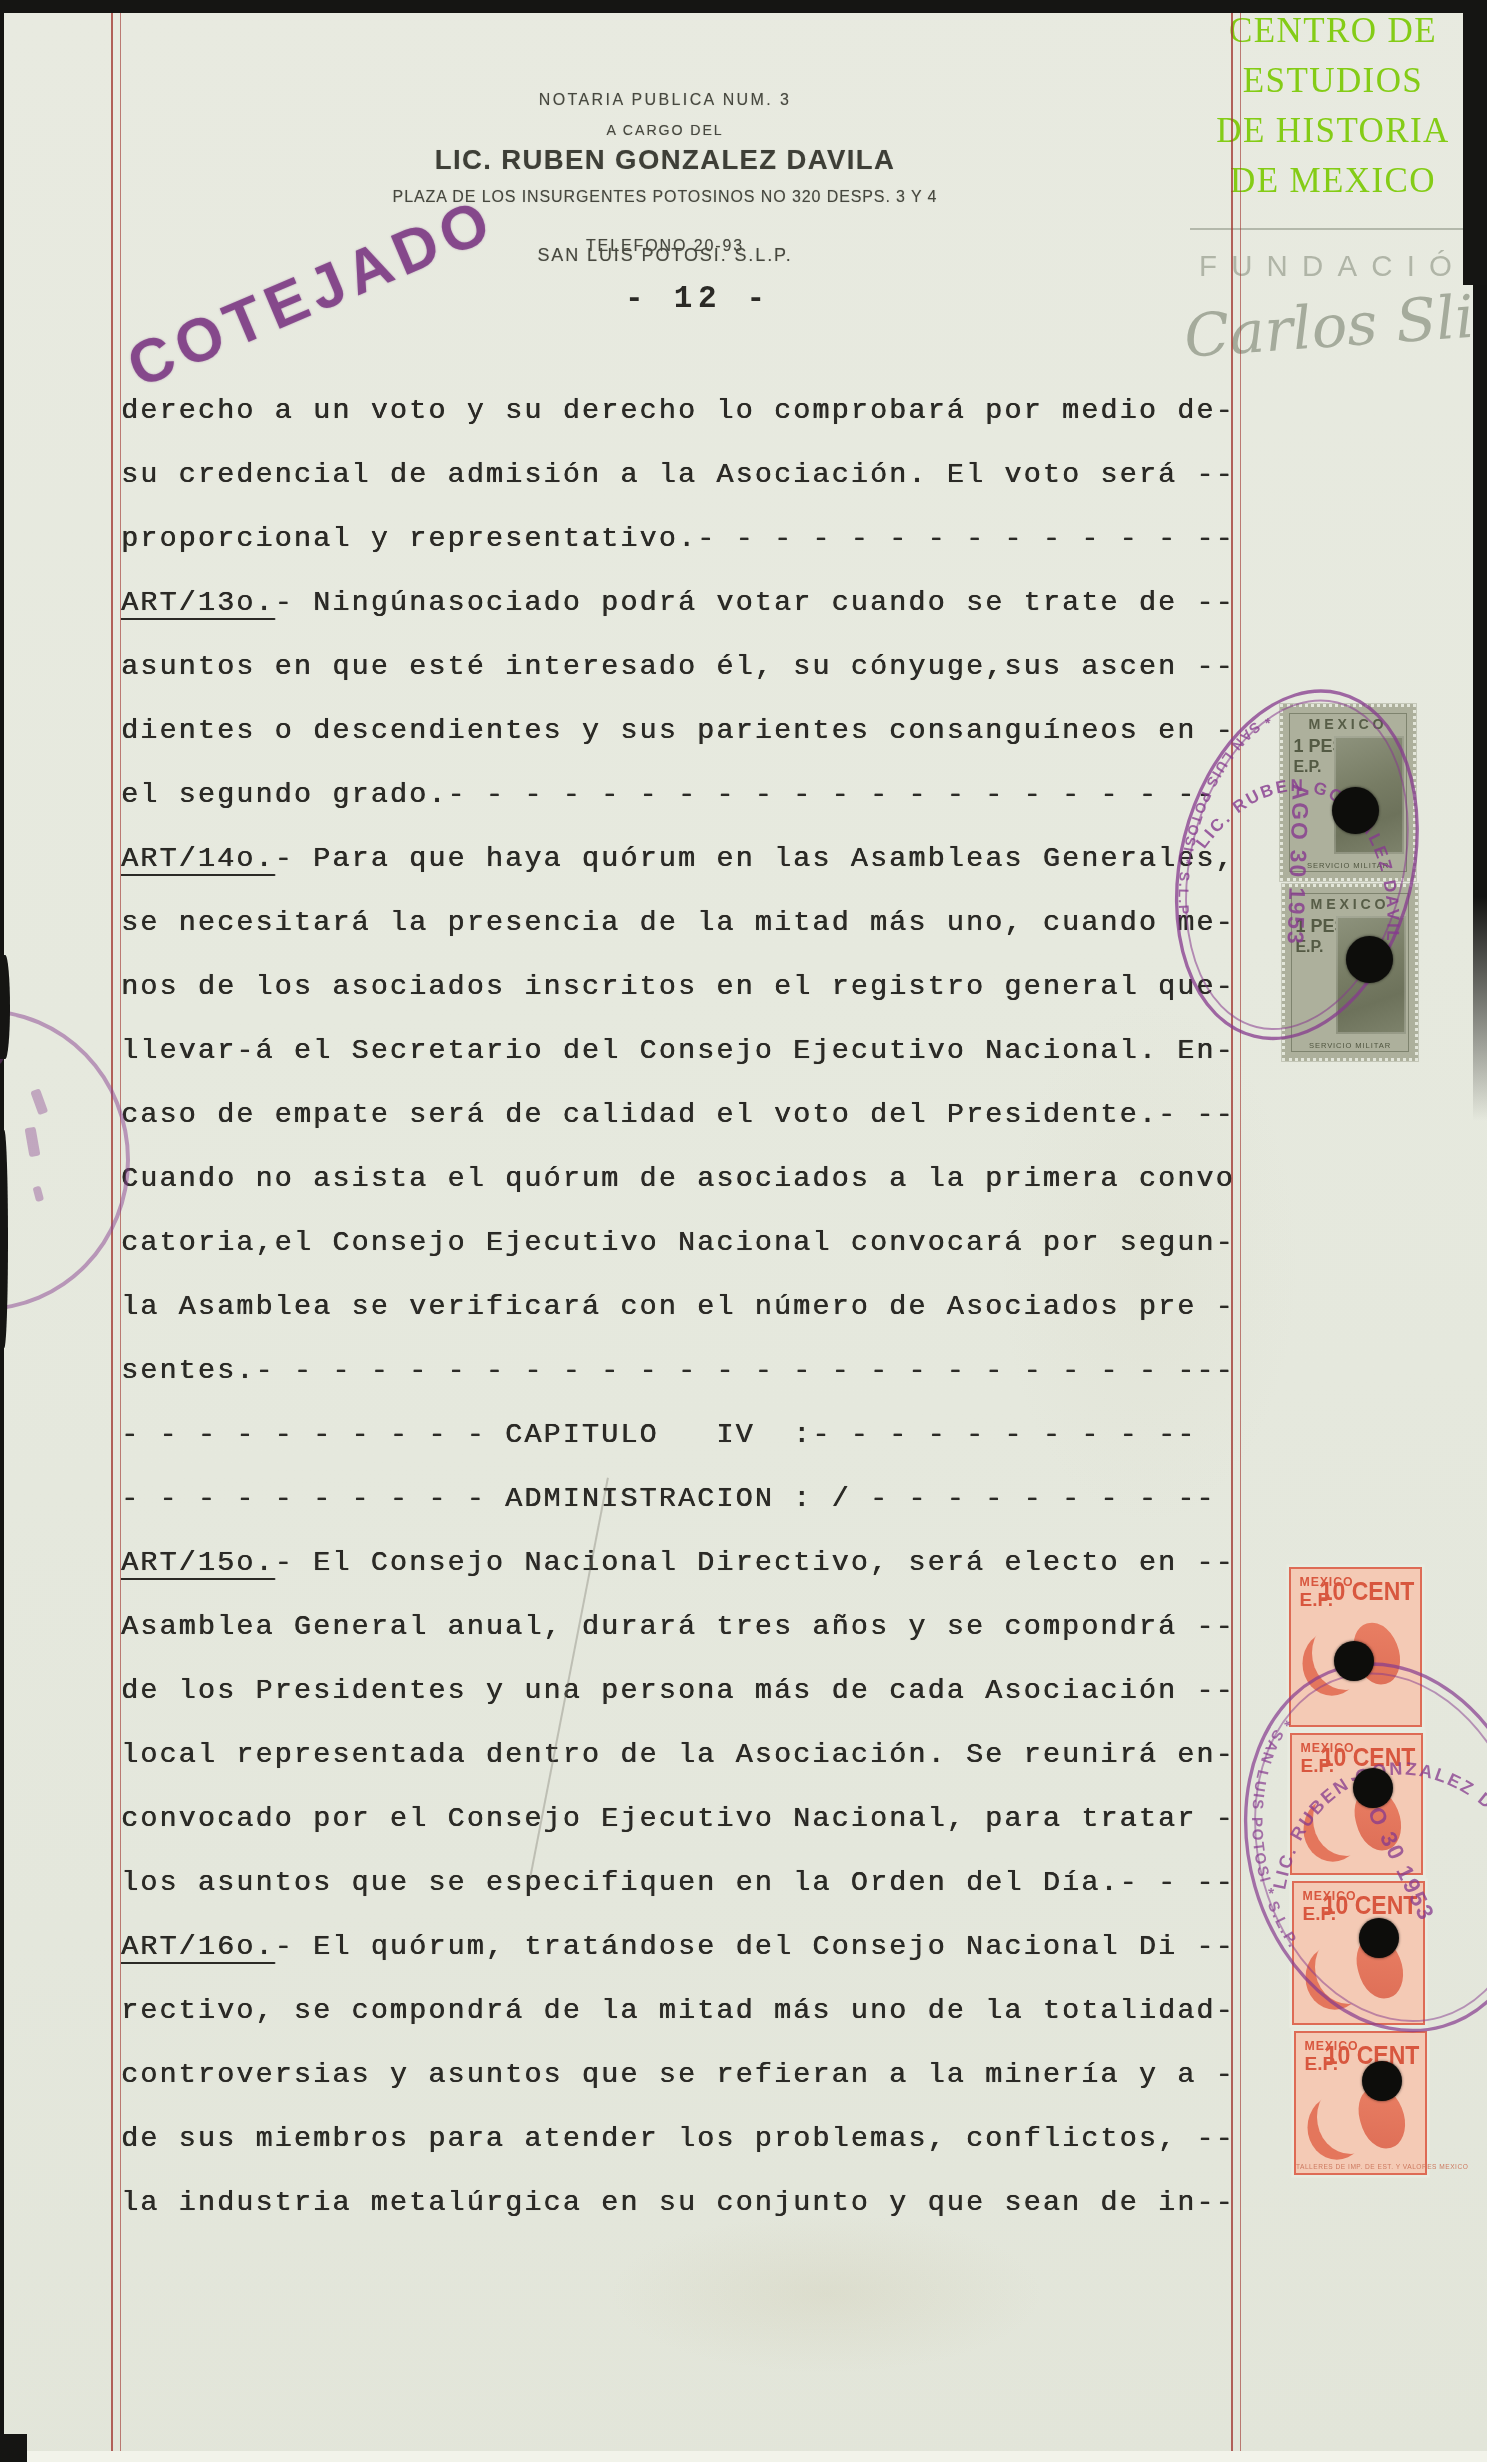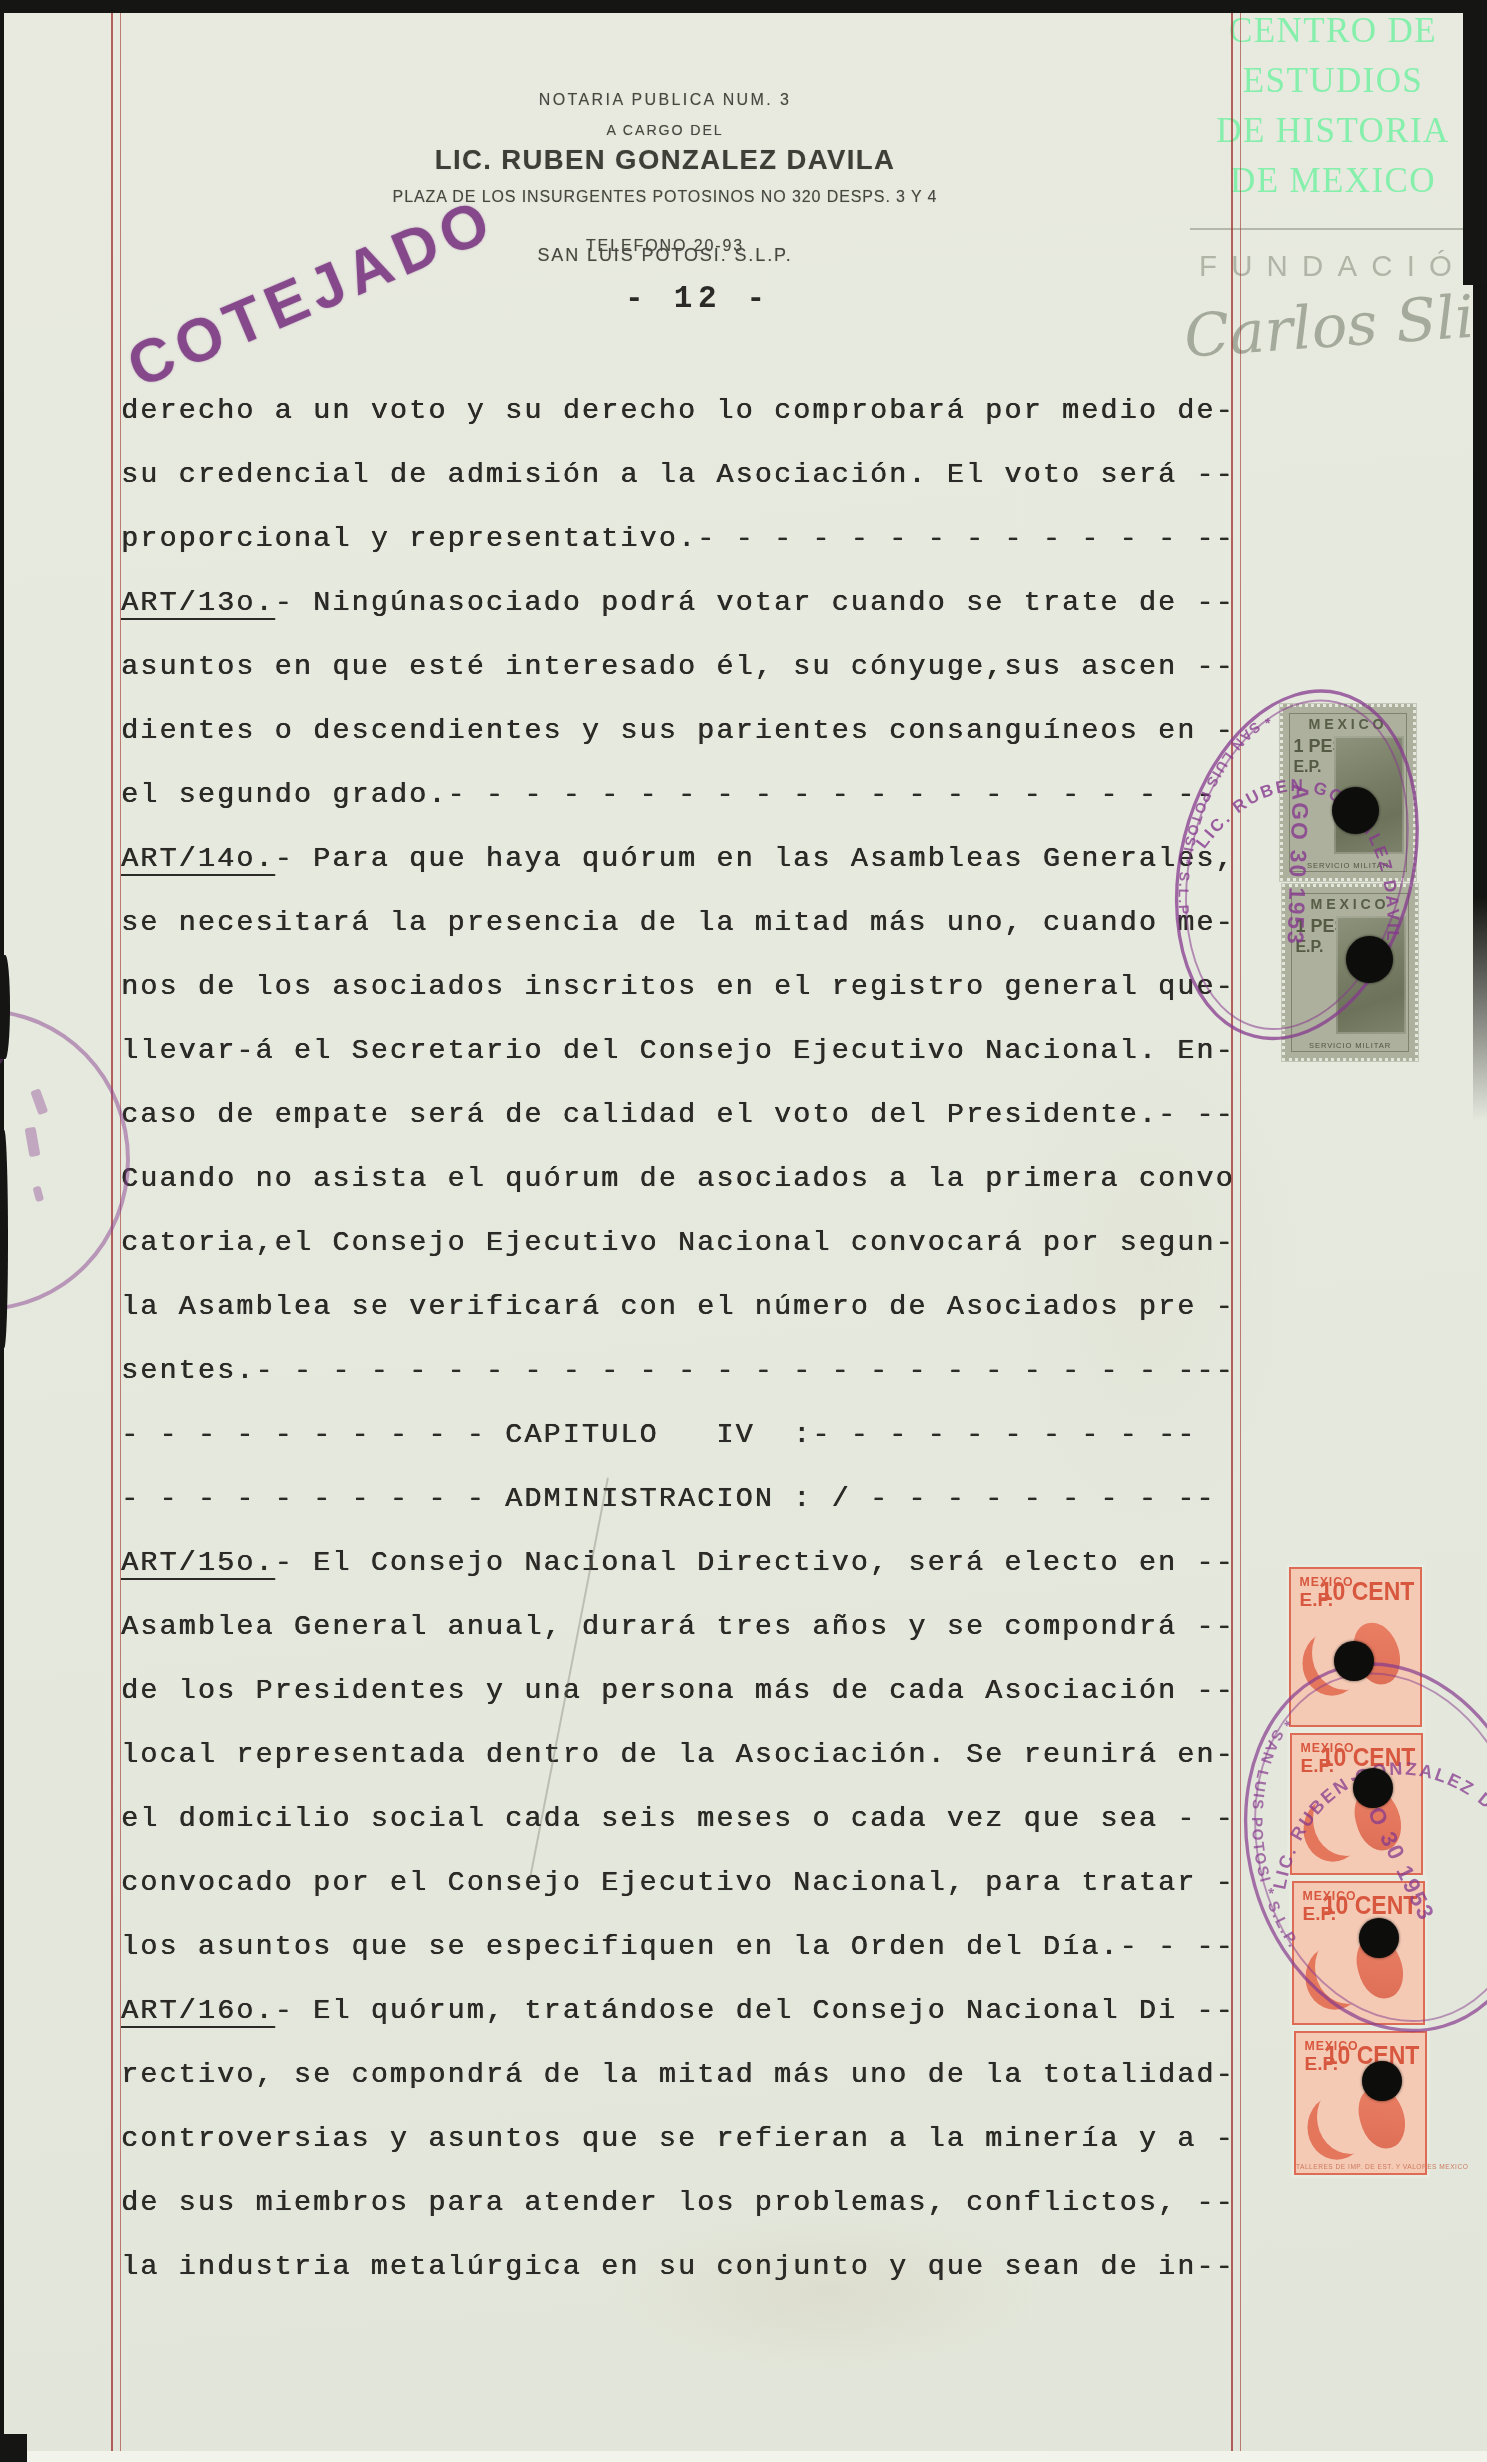--- a/index.html
+++ b/index.html
@@ -9,21 +9,21 @@
   .page{position:absolute;left:3.8px;top:13.3px;right:0;bottom:9.5px;
         background:linear-gradient(175deg,#e8eae0 0%,#e6e9de 40%,#e4e7dc 75%,#e2e5d9 100%);}
   .stain{position:absolute;border-radius:50%;pointer-events:none;}
   
   .edge{position:absolute;background:#151513;}
   
   .margin-rule{position:absolute;top:13.3px;bottom:0;width:6.6px;
        border-left:2.8px solid rgba(164,62,56,.8);border-right:1.9px solid rgba(164,62,56,.65);}
   
   .watermark{position:absolute;left:1178px;top:5.7px;width:310px;text-align:center;
-       font-family:"Liberation Serif",serif;color:#86efac;}
+       font-family:"Liberation Serif",serif;color:#84cc16;}
   .wm-line{font-size:35px;letter-spacing:1.4px;line-height:50px;white-space:nowrap;}
   .wm-rule{position:absolute;left:1190px;top:228px;width:297px;height:1.9px;background:#b3b8ab;}
   .wm-foundation{position:absolute;left:1199px;top:249px;width:289px;text-align:left;
        font-family:"Liberation Sans",sans-serif;font-size:29.4px;letter-spacing:14.2px;
        color:#b0b5a7;white-space:nowrap;}
   .wm-signature{position:absolute;left:1184px;top:291px;width:313px;
        font-family:"DejaVu Serif",serif;font-style:italic;font-size:59px;color:#a5ab9c;
        transform:rotate(-4deg);white-space:nowrap;}
   
   .letterhead{position:absolute;left:361px;top:0;width:608px;text-align:center;color:#47483f;}
@@ -139,21 +139,20 @@
       <div class="tline"><span class="art"></span><span class="txt">Cuando no asista el quórum de asociados a la primera convo</span></div>
       <div class="tline"><span class="art"></span><span class="txt">catoria,el Consejo Ejecutivo Nacional convocará por segun-</span></div>
       <div class="tline"><span class="art"></span><span class="txt">la Asamblea se verificará con el número de Asociados pre -</span></div>
       <div class="tline"><span class="art"></span><span class="txt">sentes.- - - - - - - - - - - - - - - - - - - - - - - - ---</span></div>
       <div class="tline"><span class="art"></span><span class="txt">- - - - - - - - - - CAPITULO   IV  :- - - - - - - - - --</span></div>
       <div class="tline"><span class="art"></span><span class="txt">- - - - - - - - - - ADMINISTRACION : / - - - - - - - - --</span></div>
       <div class="tline"><span class="art">ART/15o.</span><span class="txt">- El Consejo Nacional Directivo, será electo en --</span></div>
       <div class="tline"><span class="art"></span><span class="txt">Asamblea General anual, durará tres años y se compondrá --</span></div>
       <div class="tline"><span class="art"></span><span class="txt">de los Presidentes y una persona más de cada Asociación --</span></div>
       <div class="tline"><span class="art"></span><span class="txt">local representada dentro de la Asociación. Se reunirá en-</span></div>
-      <div class="tline"><span class="art"></span><span class="txt">el domicilio social cada seis meses o cada vez que sea - -</span></div>
       <div class="tline"><span class="art"></span><span class="txt">convocado por el Consejo Ejecutivo Nacional, para tratar -</span></div>
       <div class="tline"><span class="art"></span><span class="txt">los asuntos que se especifiquen en la Orden del Día.- - --</span></div>
       <div class="tline"><span class="art">ART/16o.</span><span class="txt">- El quórum, tratándose del Consejo Nacional Di --</span></div>
       <div class="tline"><span class="art"></span><span class="txt">rectivo, se compondrá de la mitad más uno de la totalidad-</span></div>
       <div class="tline"><span class="art"></span><span class="txt">controversias y asuntos que se refieran a la minería y a -</span></div>
       <div class="tline"><span class="art"></span><span class="txt">de sus miembros para atender los problemas, conflictos, --</span></div>
       <div class="tline"><span class="art"></span><span class="txt">la industria metalúrgica en su conjunto y que sean de in--</span></div>
     </div>
 
   <div class="scratch"></div>

